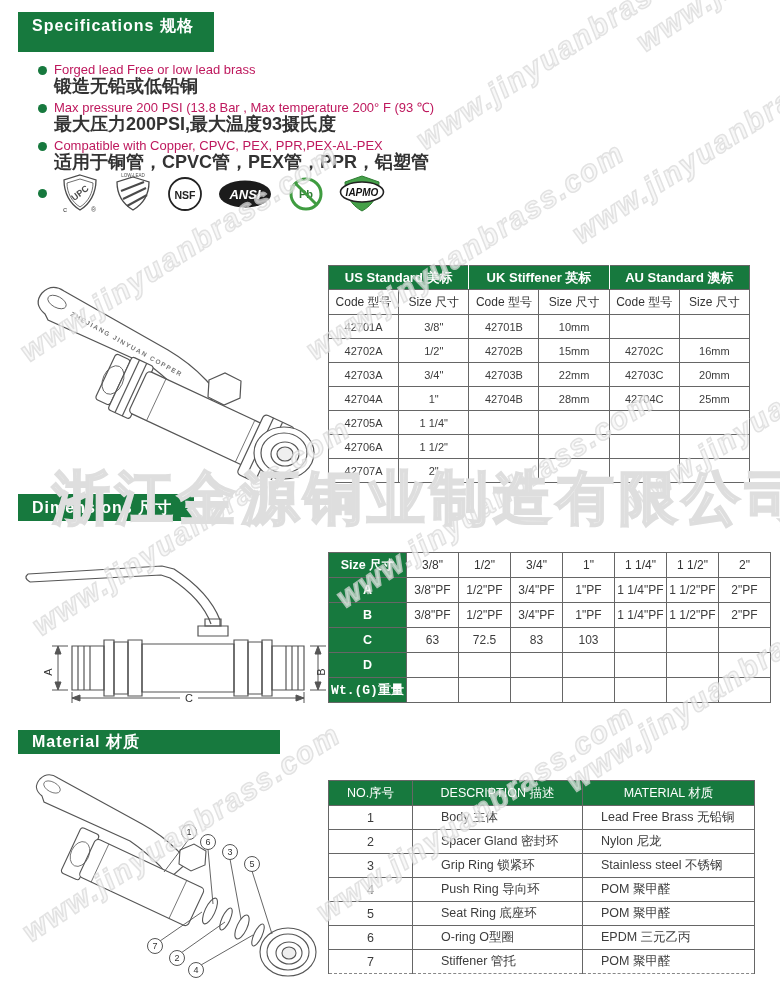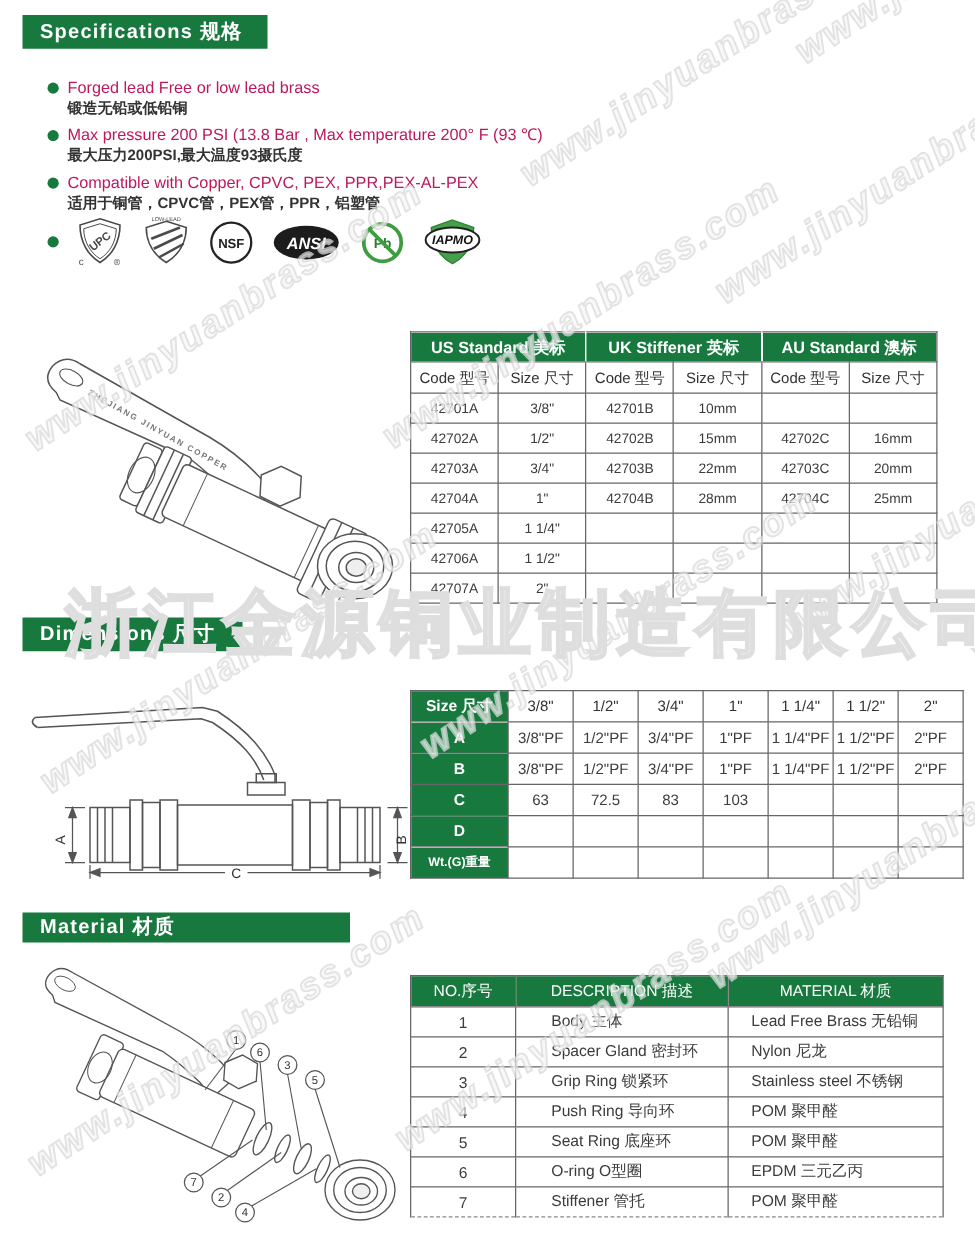--- a/index.html
+++ b/index.html
@@ -26,21 +26,21 @@
     letter-spacing:1px;z-index:2;
   }
   
   .bullets{position:absolute;left:38px;top:62px;width:420px;z-index:3;}
   .bullet{position:relative;padding-left:16px;margin-bottom:5px;}
   .bullet .dot{
     position:absolute;left:0;top:4px;width:9px;height:9px;border-radius:50%;
     background:#17793e;
   }
   .bullet .en{font-size:13px;line-height:16px;color:#be185d;}
-  .bullet .zh{font-size:12px;line-height:17px;color:#333;font-weight:bold;}
+  .bullet .zh{font-size:18px;line-height:17px;color:#333;font-weight:bold;}
   
   .certs{
     position:absolute;left:38px;top:172px;height:42px;display:flex;
     align-items:center;gap:13px;z-index:3;
   }
   .certs .dot{width:9px;height:9px;border-radius:50%;background:#17793e;}
   .certs svg{display:block;}
   
   table{border-collapse:collapse;position:absolute;z-index:3;background:#fff;table-layout:fixed;}
   td,th{border:1px solid #666;text-align:center;overflow:hidden;white-space:nowrap;}
@@ -52,21 +52,21 @@
   .std .ghead th:first-child{border-left-color:#666;}
   .std .ghead th:last-child{border-right-color:#666;}
   .std .sub td{height:22px;font-size:12px;color:#333;}
   .std td{height:21px;font-size:11px;color:#3c3c3c;}
   .dim{left:328px;top:552px;width:442px;}
   .dim th{
     background:#17793e;color:#fff;font-size:12.5px;font-weight:bold;height:21px;
   }
   .dim td{height:22px;font-size:12px;color:#3c3c3c;}
   .dim .hrow td{font-size:12px;color:#333;}
-  .dim th.wt{font-size:10px;}
+  .dim th.wt{font-size:13px;font-family:Liberation Mono, monospace;}
   .mat{left:328px;top:780px;width:426px;}
   .mat th{
     background:#17793e;color:#fff;font-size:12.5px;font-weight:normal;height:22px;
   }
   .mat td{height:21px;font-size:12.5px;color:#3c3c3c;}
   .mat td.desc{text-align:left;padding-left:28px;}
   .mat td.matl{text-align:left;padding-left:18px;}
   .mat tr.lastrow td{border-bottom:1px dashed #888;}
   
   .drawing{position:absolute;z-index:3;}
@@ -85,21 +85,21 @@
   <span class="wm" style="left:566px;top:222px">www.jinyuanbrass.com</span>
   <span class="wm" style="left:26px;top:614px">www.jinyuanbrass.com</span>
   <span class="wm" style="left:330px;top:586px">www.jinyuanbrass.com</span>
   <span class="wm" style="left:620px;top:490px">www.jinyuanbrass.com</span>
   <span class="wm" style="left:16px;top:920px">www.jinyuanbrass.com</span>
   <span class="wm" style="left:310px;top:900px">www.jinyuanbrass.com</span>
   <span class="wm" style="left:560px;top:770px">www.jinyuanbrass.com</span>
 
   <span class="wm-cn">浙江金源铜业制造有限公司</span>
 
-  <div class="banner" style="top:12px;width:182px;height:27px;">Specifications 规格</div>
+  <div class="banner" style="top:12px;width:182px;height:40px;">Specifications 规格</div>
 
   <div class="bullets">
     <div class="bullet">
       <span class="dot"></span>
       <div class="en">Forged lead Free or low lead brass</div>
       <div class="zh">锻造无铅或低铅铜</div>
     </div>
     <div class="bullet">
       <span class="dot"></span>
       <div class="en">Max pressure 200 PSI (13.8 Bar , Max temperature 200° F (93 ℃)</div>

